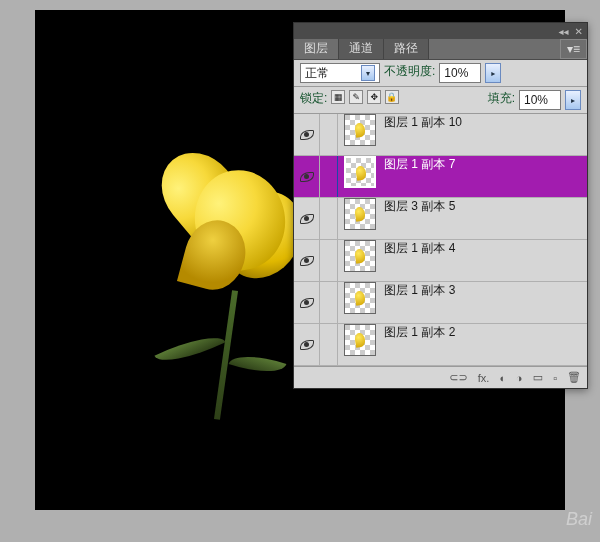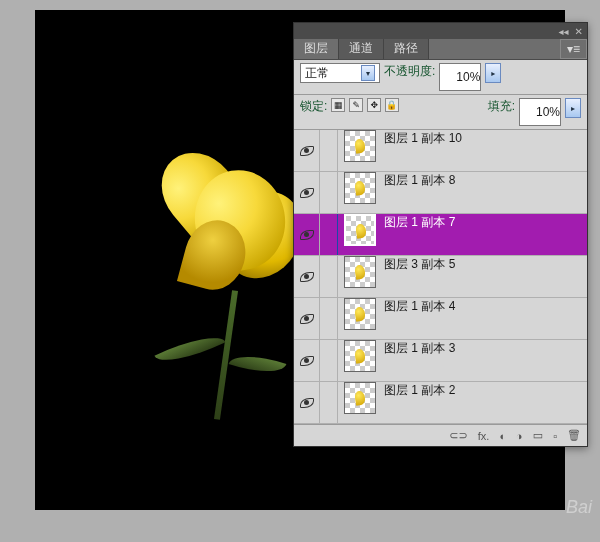--- a/index.html
+++ b/index.html
@@ -20,42 +20,42 @@
 .panel-top span{color:#bbb;font-size:10px}
 .tabs{display:flex;background:#6e6e6e;border-bottom:1px solid #4a4a4a}
 .tab{padding:1px 10px;color:#ddd;background:#5a5a5a;border-right:1px solid #444;cursor:pointer}
 .tab.active{background:#6e6e6e}
 .menubtn{margin-left:auto;padding:2px 6px;background:#6e6e6e;border:1px solid #888;color:#ddd}
 
 .row{display:flex;align-items:flex-start;background:#d6d6d6;padding:3px 6px;border-bottom:1px solid #9a9a9a;gap:4px}
 .select{background:#fff;border:1px solid #7a7a7a;padding:1px 4px;display:flex;align-items:center;gap:32px;height:20px}
 .select .arr{width:14px;height:16px;background:linear-gradient(#e8f0ff,#a8c8f0);border:1px solid #6a8ac0;display:flex;align-items:center;justify-content:center;font-size:8px;color:#234}
 .lbl{color:#14532d}
-.num{background:#fff;border:1px solid #7a7a7a;padding:1px 16px;width:42px;height:28px;display:flex;align-items:center}
+.num{background:#fff;border:1px solid #7a7a7a;padding:1px 4px;width:42px;height:20px;display:flex;align-items:center}
 .step{width:16px;height:20px;background:linear-gradient(#e8f0ff,#a8c8f0);border:1px solid #6a8ac0;display:flex;align-items:center;justify-content:center;font-size:8px;color:#234}
 .lockicons{display:flex;gap:4px;align-items:center}
 .ico{width:14px;height:14px;border:1px solid #888;background:#e8e8e8;display:flex;align-items:center;justify-content:center;font-size:9px}
 
 .layers{max-height:400px;overflow:hidden;background:#d6d6d6}
 .layer{display:flex;align-items:flex-start;border-bottom:1px solid #b0b0b0;height:42px;background:#d6d6d6}
 .layer.sel{background:#a21caf;color:#fff}
 .vis{width:26px;height:100%;display:flex;align-items:center;justify-content:center;border-right:1px solid #b0b0b0}
 .eye{width:14px;height:10px;border:1.5px solid #333;border-radius:70% 10%;position:relative}
 .eye::after{content:"";position:absolute;width:5px;height:5px;background:#333;border-radius:50%;left:3px;top:1px}
 .linkcol{width:18px;border-right:1px solid #b0b0b0;height:100%}
 .layer.sel .linkcol{border-color:#1a4aa8}
 .thumb{width:32px;height:32px;margin:0 6px;border:1px solid #666;background:repeating-conic-gradient(#fff 0 25%,#ccc 0 50%) 0 0/10px 10px;position:relative;flex-shrink:0}
 .layer.sel .thumb{border:2px solid #fff}
 .thumb .mini{position:absolute;left:10px;top:8px;width:10px;height:14px;background:radial-gradient(circle at 40% 30%,#ffe85a,#d0a000);border-radius:50% 50% 50% 0;transform:rotate(-10deg)}
 .lname{flex:1;padding-left:2px}
 
 .bottombar{display:flex;background:#d6d6d6;border-top:1px solid #9a9a9a;padding:4px 6px;gap:10px;justify-content:flex-end;align-items:center;color:#555;font-size:11px}
 .bottombar span{cursor:pointer}
 
-.watermark{position:absolute;right:8px;bottom:24px;color:rgba(255,255,255,.4);font-size:18px;font-style:italic}
+.watermark{position:absolute;right:8px;bottom:12px;color:rgba(255,255,255,.4);font-size:18px;font-style:italic}
 </style>
 </head>
 <body>
 
 <div class="canvas">
   <div class="flower">
     <div class="stem"></div>
     <div class="leaf"></div>
     <div class="leaf leaf2"></div>
     <div class="petal p2"></div>
@@ -103,30 +103,20 @@
   <div class="layers" id="layers-list">
       <div class="layer">
         <div class="vis">
           <div class="eye"></div>
         </div>
         <div class="linkcol"></div>
         <div class="thumb">
           <div class="mini"></div>
         </div>
         <div class="lname">图层 1 副本 10</div>
-      </div>
-      <div class="layer">
-        <div class="vis">
-          <div class="eye"></div>
-        </div>
-        <div class="linkcol"></div>
-        <div class="thumb">
-          <div class="mini"></div>
-        </div>
-        <div class="lname">图层 1 副本 8</div>
       </div>
       <div class="layer sel">
         <div class="vis">
           <div class="eye"></div>
         </div>
         <div class="linkcol"></div>
         <div class="thumb">
           <div class="mini"></div>
         </div>
         <div class="lname">图层 1 副本 7</div>

